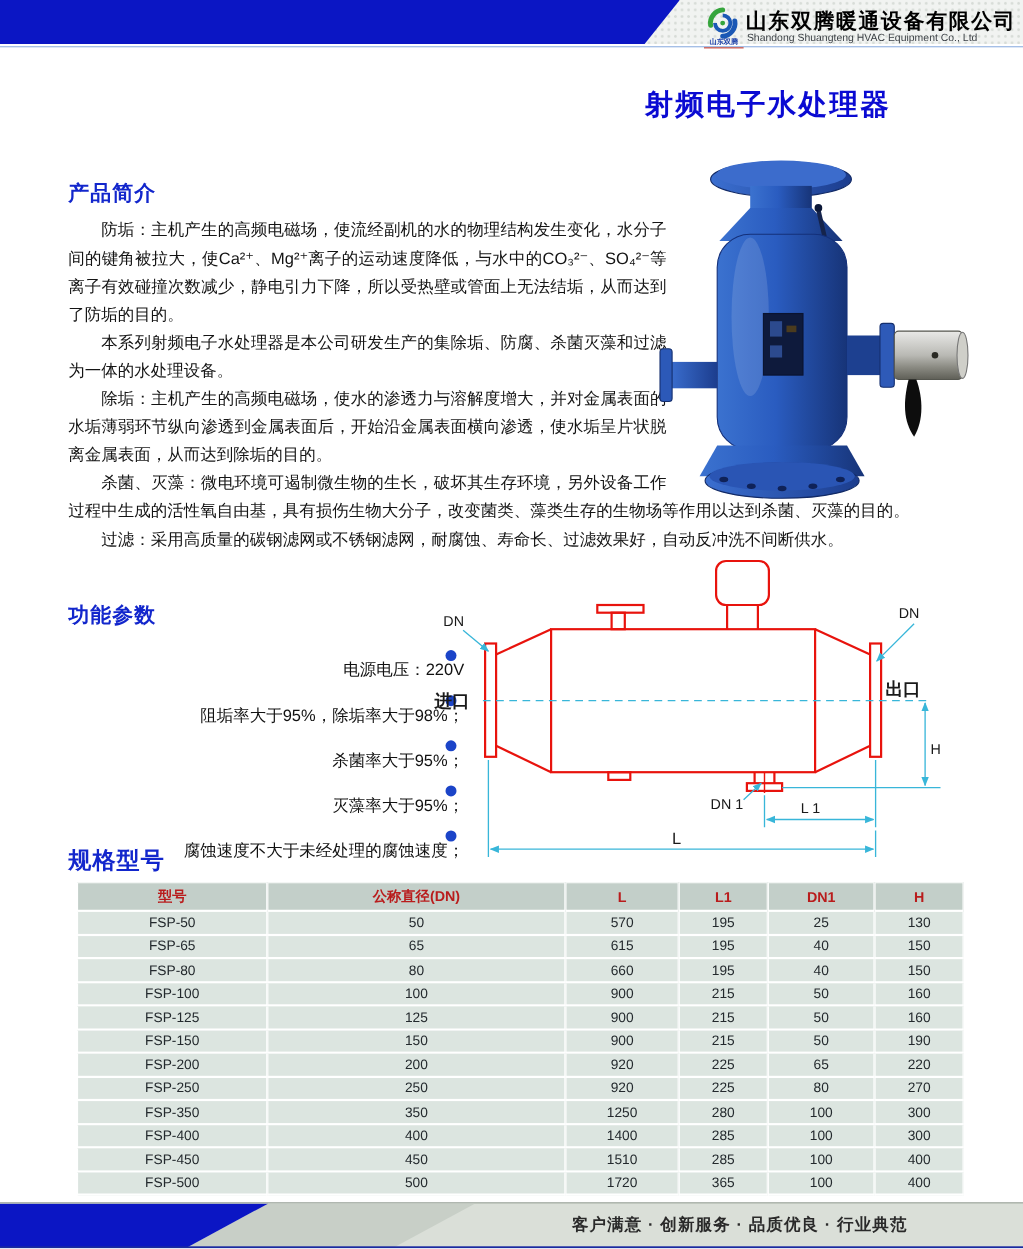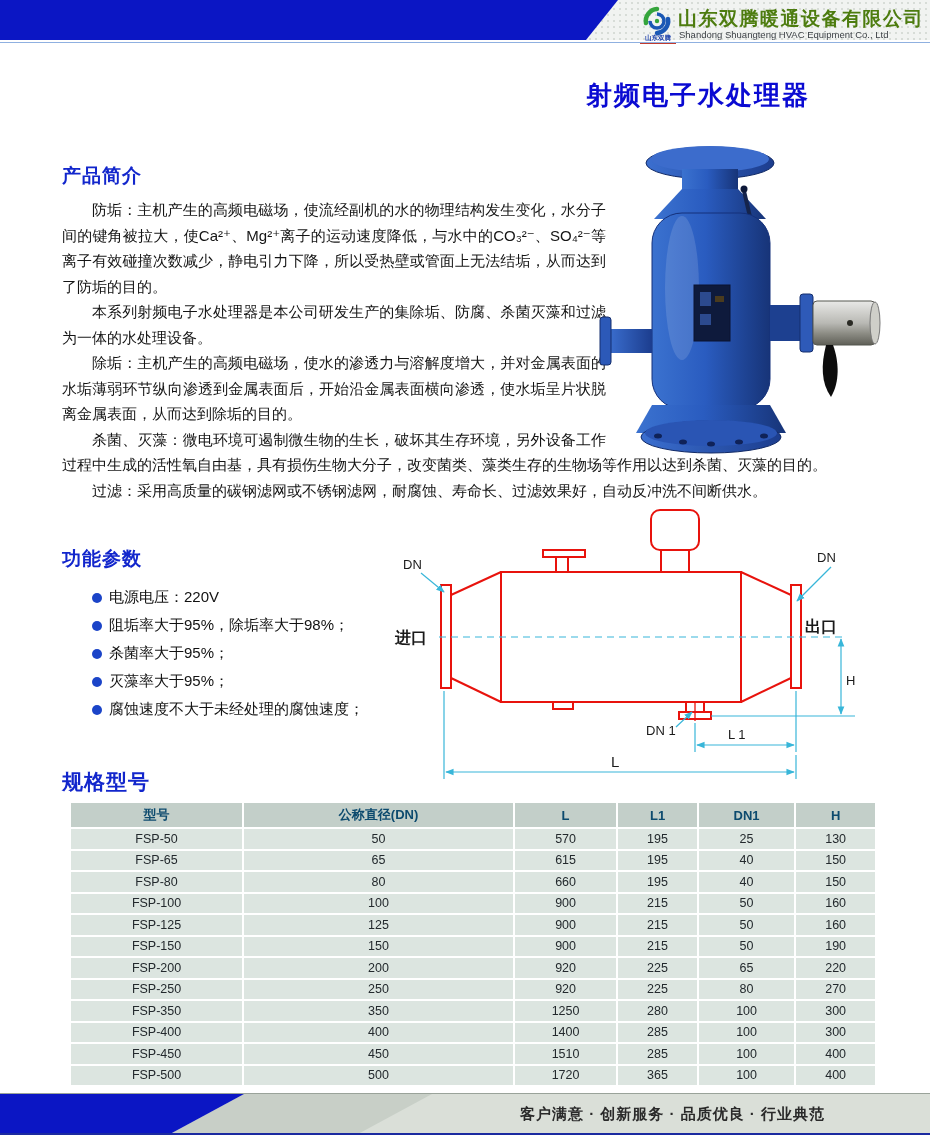--- a/index.html
+++ b/index.html
@@ -11,50 +11,50 @@
     background-color:#f1f3f1;
     background-image:radial-gradient(#d7dcd7 1px, transparent 1.4px);
     background-size:6px 6px;}
   .hdr-blue{position:absolute;left:0;top:0;width:618px;height:40px;background:#0b16c4;
     clip-path:polygon(0 0,100% 0,calc(100% - 32px) 100%,0 100%);}
   .hdr-line{position:absolute;left:0;top:42px;width:930px;height:1px;background:#8fb0e0;}
   .logo-wrap{position:absolute;left:642px;top:4px;width:286px;height:40px;}
   .logo-icon{position:absolute;left:0;top:2px;}
   .logo-caption{position:absolute;left:-2px;top:30px;width:36px;text-align:center;
     font-size:6.5px;font-weight:bold;color:#1b3faa;border-bottom:1px solid #c23b2e;}
-  .co-cn{position:absolute;left:36px;top:2px;font-size:19px;font-weight:bold;color:#4d7c0f;
+  .co-cn{position:absolute;left:36px;top:2px;font-size:19px;font-weight:bold;color:#000000;
     letter-spacing:1.5px;white-space:nowrap;}
   .co-en{position:absolute;left:37px;top:25px;font-size:9.5px;color:#3a3f44;white-space:nowrap;}
 
   
   .doc-title{position:absolute;left:0;top:78px;width:810px;text-align:right;
     font-size:26px;font-weight:bold;color:#0a0ad2;letter-spacing:2px;}
   .sec-h{position:absolute;left:62px;font-size:19px;font-weight:bold;color:#1226cc;letter-spacing:1px;}
 
   
   .intro{position:absolute;left:62px;top:197px;width:806px;
     font-size:15px;line-height:25.5px;color:#141414;text-align:justify;}
   .intro p{margin:0;text-indent:2em;}
   .photo-float{float:right;width:262px;height:252px;position:relative;}
   .photo-float svg{position:absolute;top:-64px;left:-8px;}
 
   
   .params-list{position:absolute;left:92px;top:588px;width:330px;margin:0;padding:0;list-style:none;}
-  .params-list li{display:flex;align-items:center;margin-bottom:11px;
-    font-size:15px;color:#111;line-height:17px;}
+  .params-list li{display:flex;align-items:flex-end;margin-bottom:11px;
+    font-size:15px;color:#111;line-height:17px;flex-direction:column;}
   .dot{width:10px;height:10px;border-radius:50%;background:#1b44c8;flex:0 0 10px;
     margin:3px 7px 0 0;}
 
   
   .diagram{position:absolute;left:393px;top:505px;}
 
   
   .spec-table{position:absolute;left:70px;top:802px;width:806px;border-collapse:separate;
     border-spacing:0;}
-  .spec-table th{background:#c3cfc9;font-size:13px;font-weight:bold;color:#0c4a6e;
+  .spec-table th{background:#c3cfc9;font-size:13px;font-weight:bold;color:#b91c1c;
     height:22px;border:1px solid #ffffff;border-bottom:2px solid #ffffff;}
   .spec-table td{background:#dce5e0;font-size:12.5px;color:#23292d;text-align:center;
     height:17.5px;border-left:1px solid #ffffff;border-right:1px solid #ffffff;
     border-bottom:2px solid #ffffff;}
 
   
   .footer{position:absolute;left:0;top:1093px;width:930px;height:40px;background:#dadfd8;
     border-top:1px solid #9aa39a;}
   .foot-gray2{position:absolute;left:170px;top:0;width:262px;height:40px;background:#c8cfc7;
     clip-path:polygon(74px 0,100% 0,calc(100% - 74px) 100%,0 100%);}

